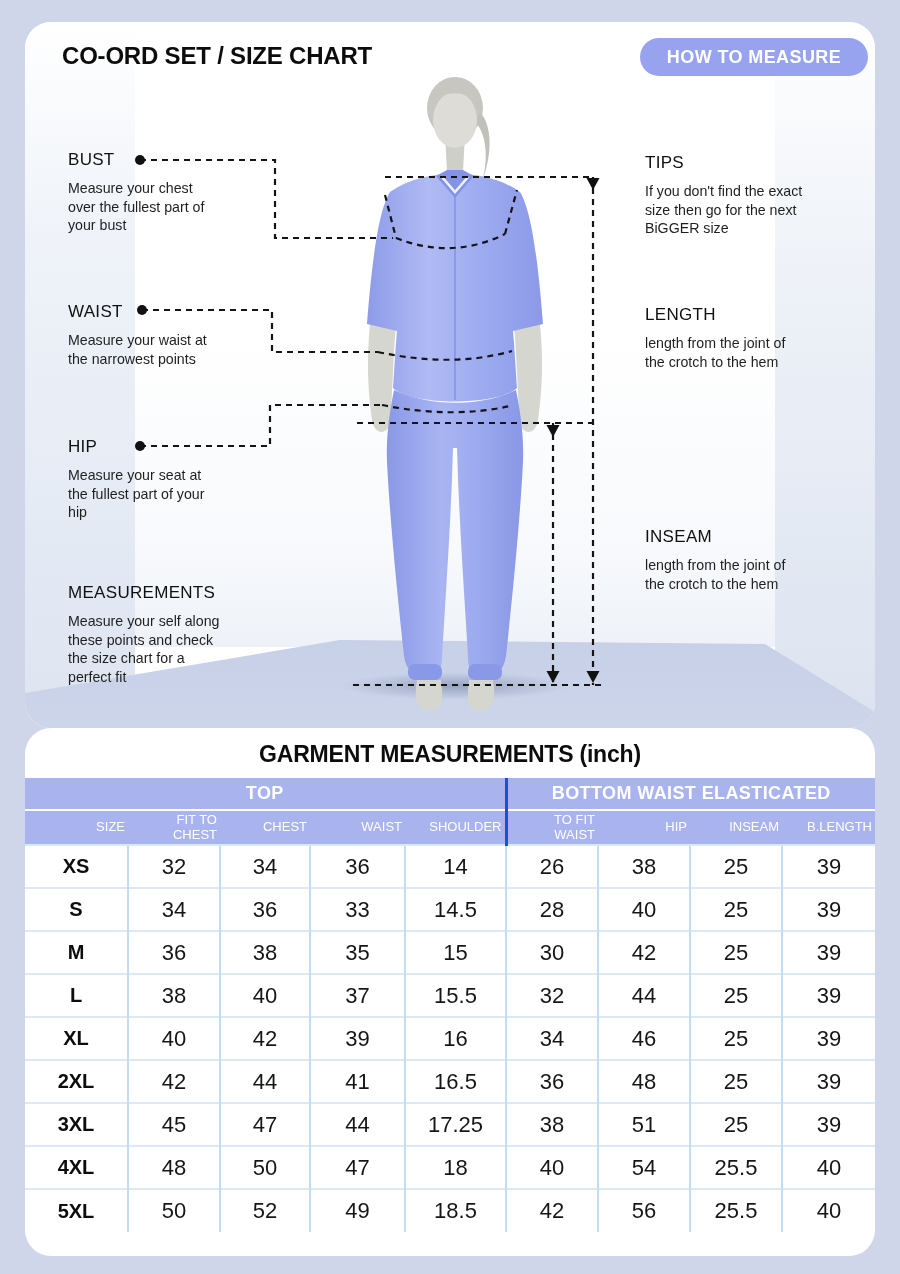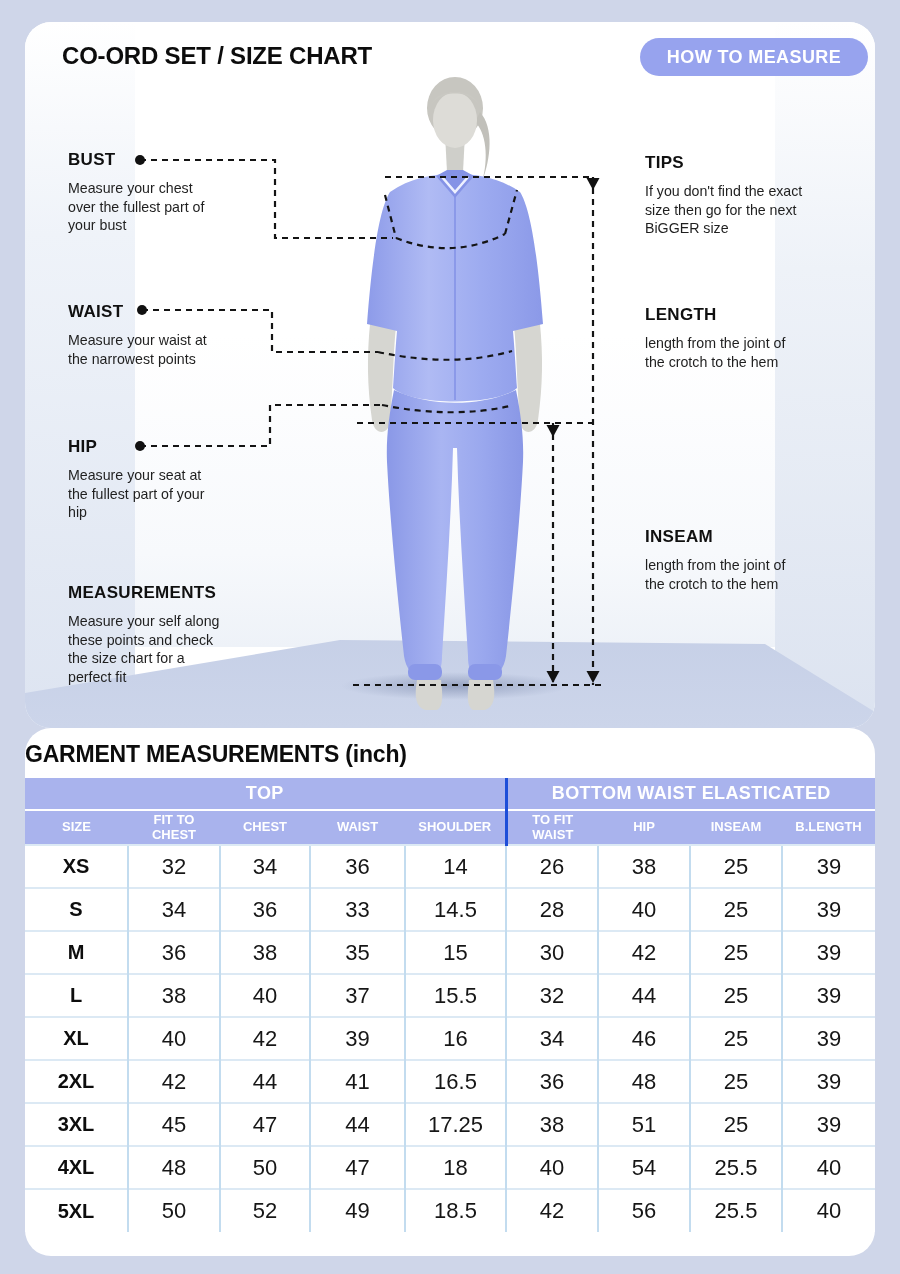--- a/index.html
+++ b/index.html
@@ -26,40 +26,40 @@
                 letter-spacing:-.2px; color:#0c0c0c;margin-left:15px; }
   .measure-btn { position:absolute; left:615px; top:16px; width:228px; height:38px;
                  background:#97a3ee; border:none; border-radius:19px; color:#ffffff;
                  font-family:inherit; font-size:18px; font-weight:800; letter-spacing:.4px;
                  text-align:center; line-height:38px; cursor:pointer; }
 
   .mannequin { position:absolute; left:305px; top:48px; width:250px; height:650px; }
   .dashes { position:absolute; left:0; top:0; width:850px; height:706px; pointer-events:none; }
 
   .anno { position:absolute; }
-  .anno h3 { font-size:17px; font-weight:700; letter-spacing:.3px; color:#101010; margin-bottom:9px; }
+  .anno h3 { font-size:17px; font-weight:400; letter-spacing:.3px; color:#101010; margin-bottom:9px; }
   .anno p  { font-size:14.2px; line-height:1.32; color:#1f1f1f; white-space:pre-line; }
   .anno-bust   { left:43px;  top:128px; width:190px; }
   .anno-waist  { left:43px;  top:280px; width:190px; }
   .anno-hip    { left:43px;  top:415px; width:190px; }
   .anno-meas   { left:43px;  top:561px; width:200px; }
   .anno-tips   { left:620px; top:131px; width:195px; }
   .anno-length { left:620px; top:283px; width:195px; }
   .anno-inseam { left:620px; top:505px; width:195px; }
 
   
   .table-card { position:absolute; left:25px; top:728px; width:850px; height:528px;
                 background:#ffffff; border-radius:26px; overflow:hidden; }
-  .table-title { height:50px; padding-top:13px;
+  .table-title { height:50px; text-align:center; padding-top:13px;
                  font-size:23px; font-weight:800; color:#0c0c0c; letter-spacing:-.2px; }
   table { border-collapse:collapse; table-layout:fixed; width:850px; }
   thead tr.group-row td { background:#a9b3ed; color:#fff; font-weight:800; font-size:18px;
                  text-align:center; height:32px; border-bottom:2px solid #ffffff; letter-spacing:.4px; }
-  thead tr.cols-row td { background:#a9b3ed; color:#fff; font-weight:700; font-size:13px;
-                 line-height:1.12; text-align:center; height:35px; padding:1px 3px; }
+  thead tr.cols-row td { background:#a9b3ed; color:#fff; font-weight:400; font-size:13px;
+                 line-height:1.12; text-align:right; height:35px; padding:1px 3px; }
   td.group-divider { border-left:3px solid #1d4ed8; }
   tbody td { background:#fff; text-align:center; font-size:22px; color:#161616; height:43px;
              border-top:2px solid #dce9f4; border-left:2px solid #c3dcef; }
   tbody td:first-child { border-left:none; font-weight:800; font-size:20px; color:#0d0d0d; }
 </style>
 </head>
 <body>
 
 <div class="page">
 

